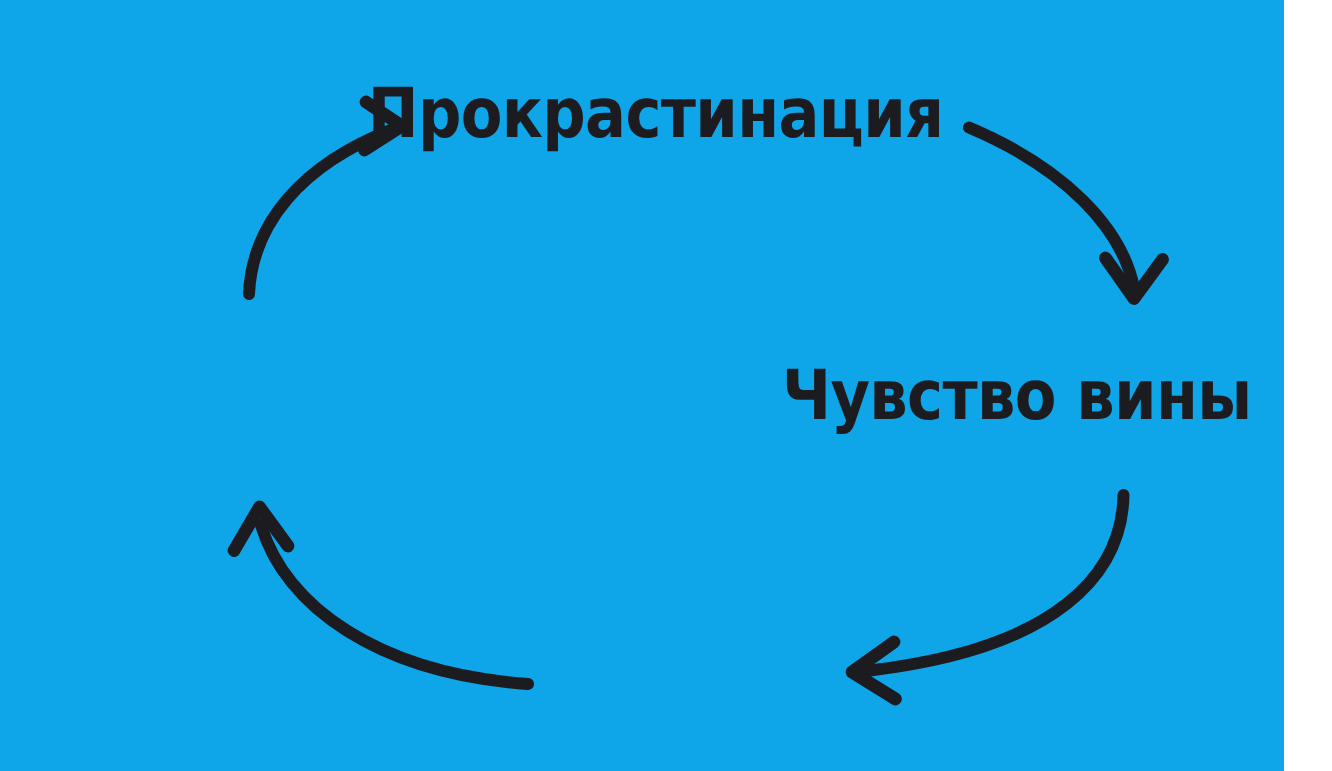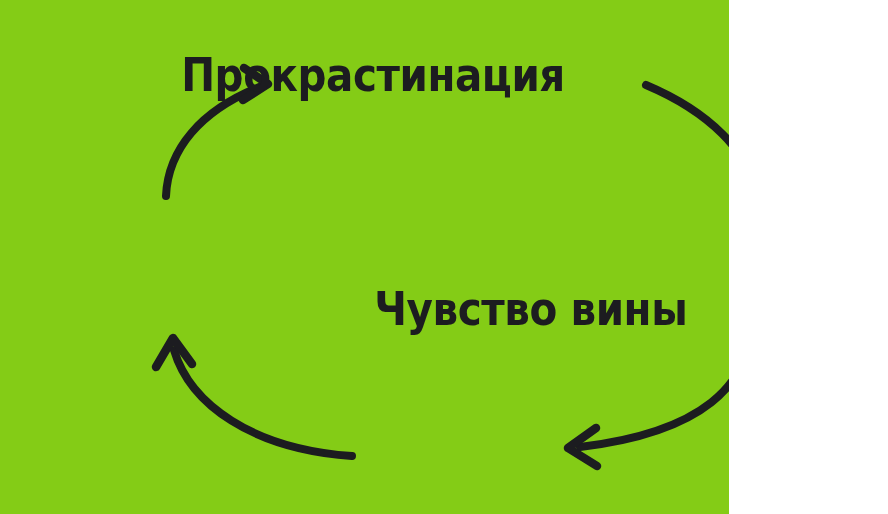--- a/index.html
+++ b/index.html
@@ -7,23 +7,23 @@
     padding: 0;
   }
   body {
     width: 888px;
     height: 514px;
     overflow: hidden;
     font-family: "DejaVu Sans", sans-serif;
   }
   #canvas {
     position: relative;
-    width: 729px;
+    width: 856px;
     height: 514px;
-    background: #84cc16;
+    background: #0ea5e9;
     overflow: hidden;
   }
   #arrows {
     position: absolute;
     left: 0;
     top: 0;
     width: 888px;
     height: 514px;
   }
   .node-label {
@@ -44,25 +44,24 @@
   }
   #label-top {
     left: 0;
     right: 0;
     top: 52px;
     text-align: center;
     font-size: 46px;
   }
   #label-top > span { margin-left: 18px; }
   #label-right {
-    right: 20px;
+    right: 0;
     top: 240px;
     font-size: 46px;
     text-align: left;
-    margin-top: 46px;
   }
   #label-left {
     left: 6px;
     top: 240px;
     font-size: 46px;
     text-align: left;
   }
   #label-bottom {
     left: 0;
     right: 0;

